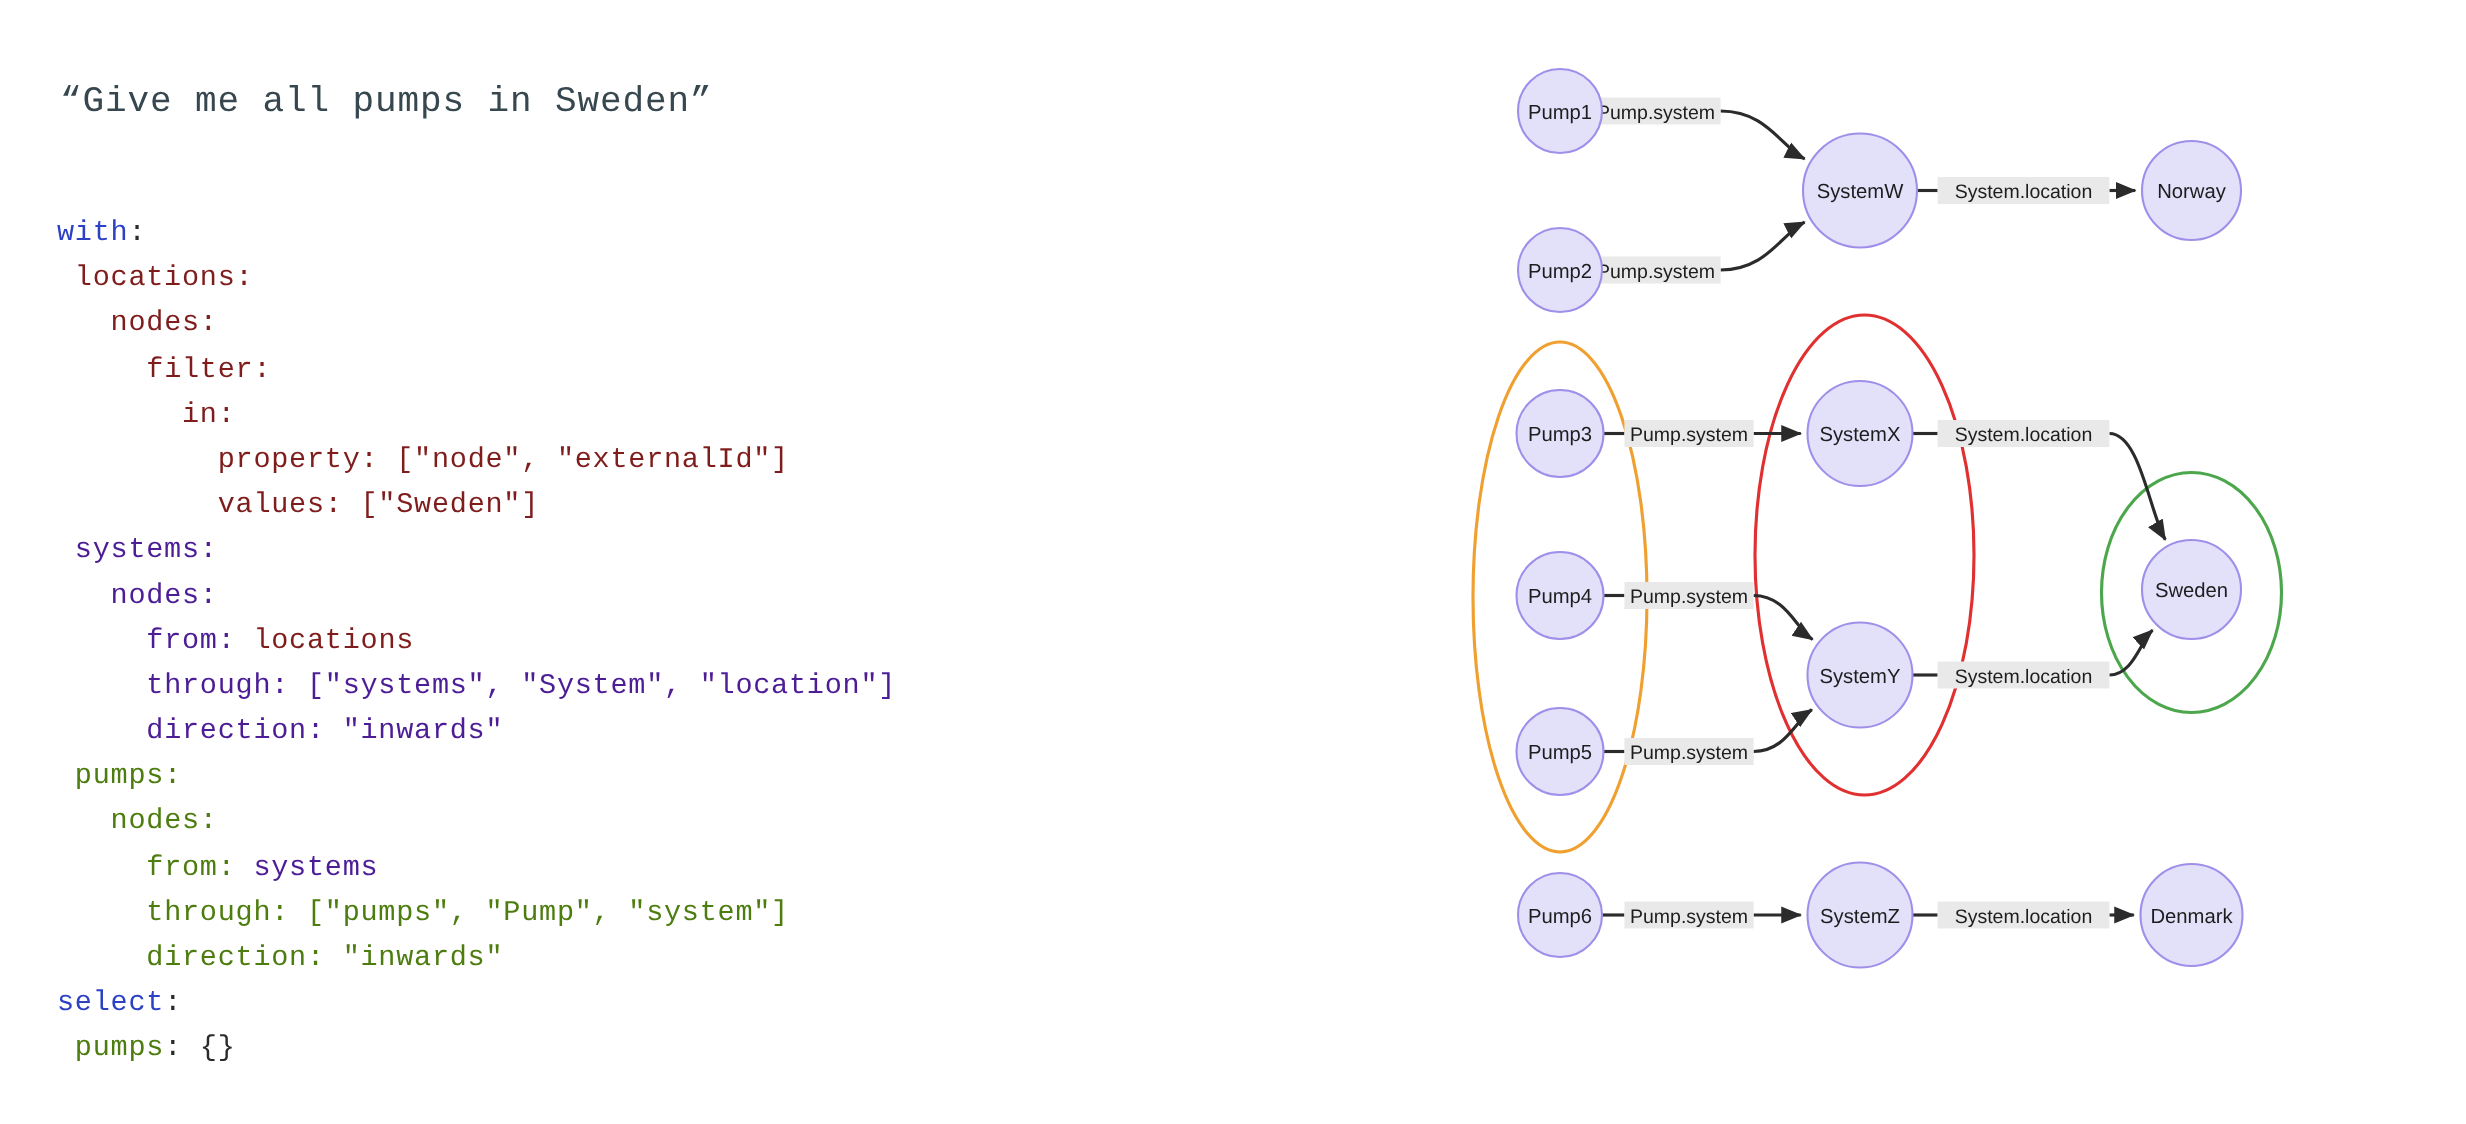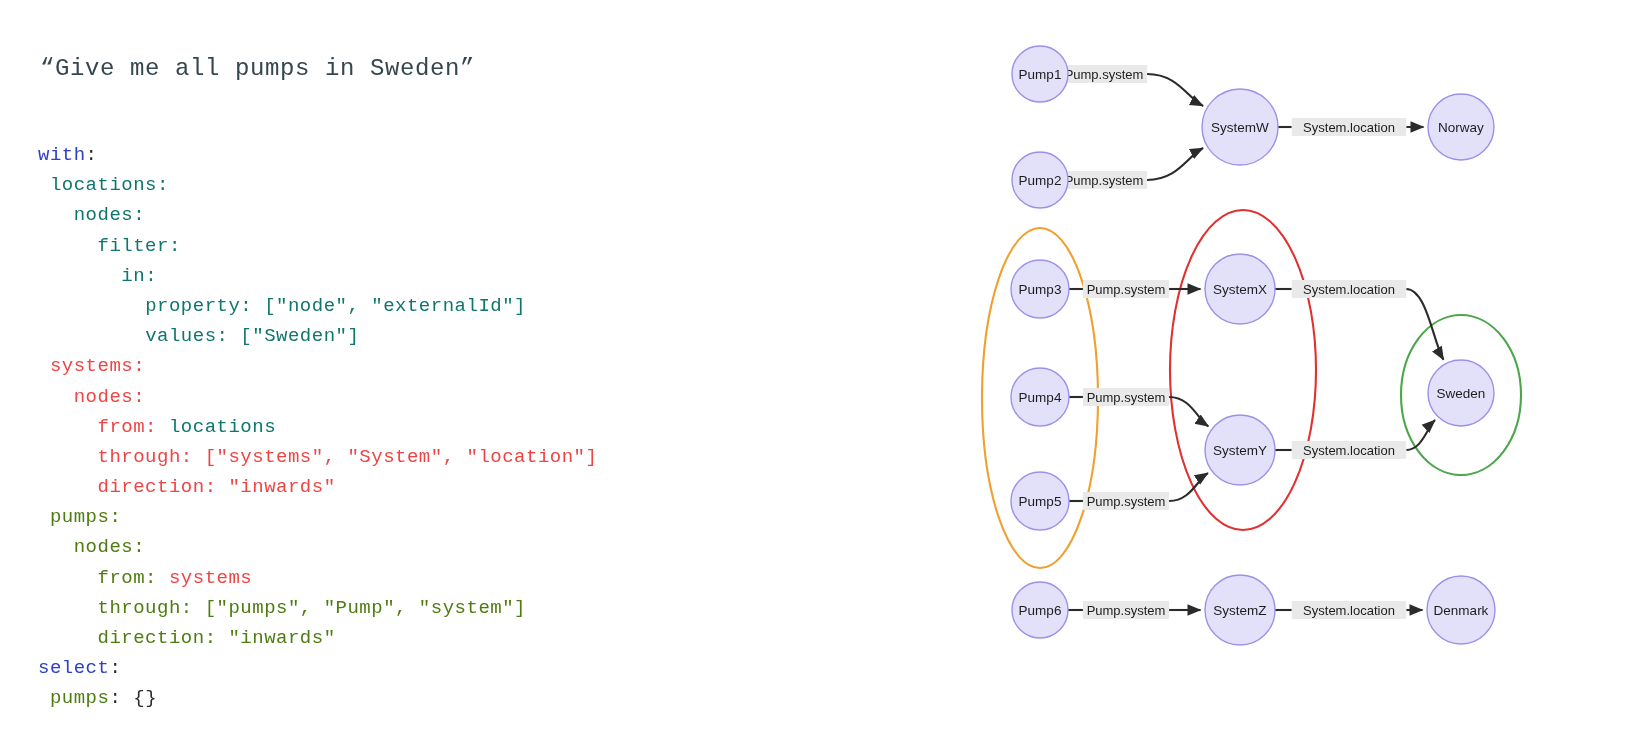--- a/index.html
+++ b/index.html
@@ -44,22 +44,22 @@
     top: 112px;
     font-family: "Liberation Mono", monospace;
     font-size: 19px;
     line-height: 30.2px;
     letter-spacing: 0.5px;
     white-space: pre;
     margin-top: 28px;
   }
   .code-line { display: block; height: 30.2px; }
   .tok-key      { color: #2c41c4; }
-  .tok-green    { color: #0f766e; }
-  .tok-red      { color: #ef4444; }
+  .tok-green    { color: #7f1d1d; }
+  .tok-red      { color: #4c1d95; }
   .tok-orange   { color: #4d7c0f; }
   .tok-plain    { color: #2b2b2b; }
 
   
   .diagram {
     position: absolute;
     left: 960px;
     top: 0;
     width: 684px;
     height: 749px;

